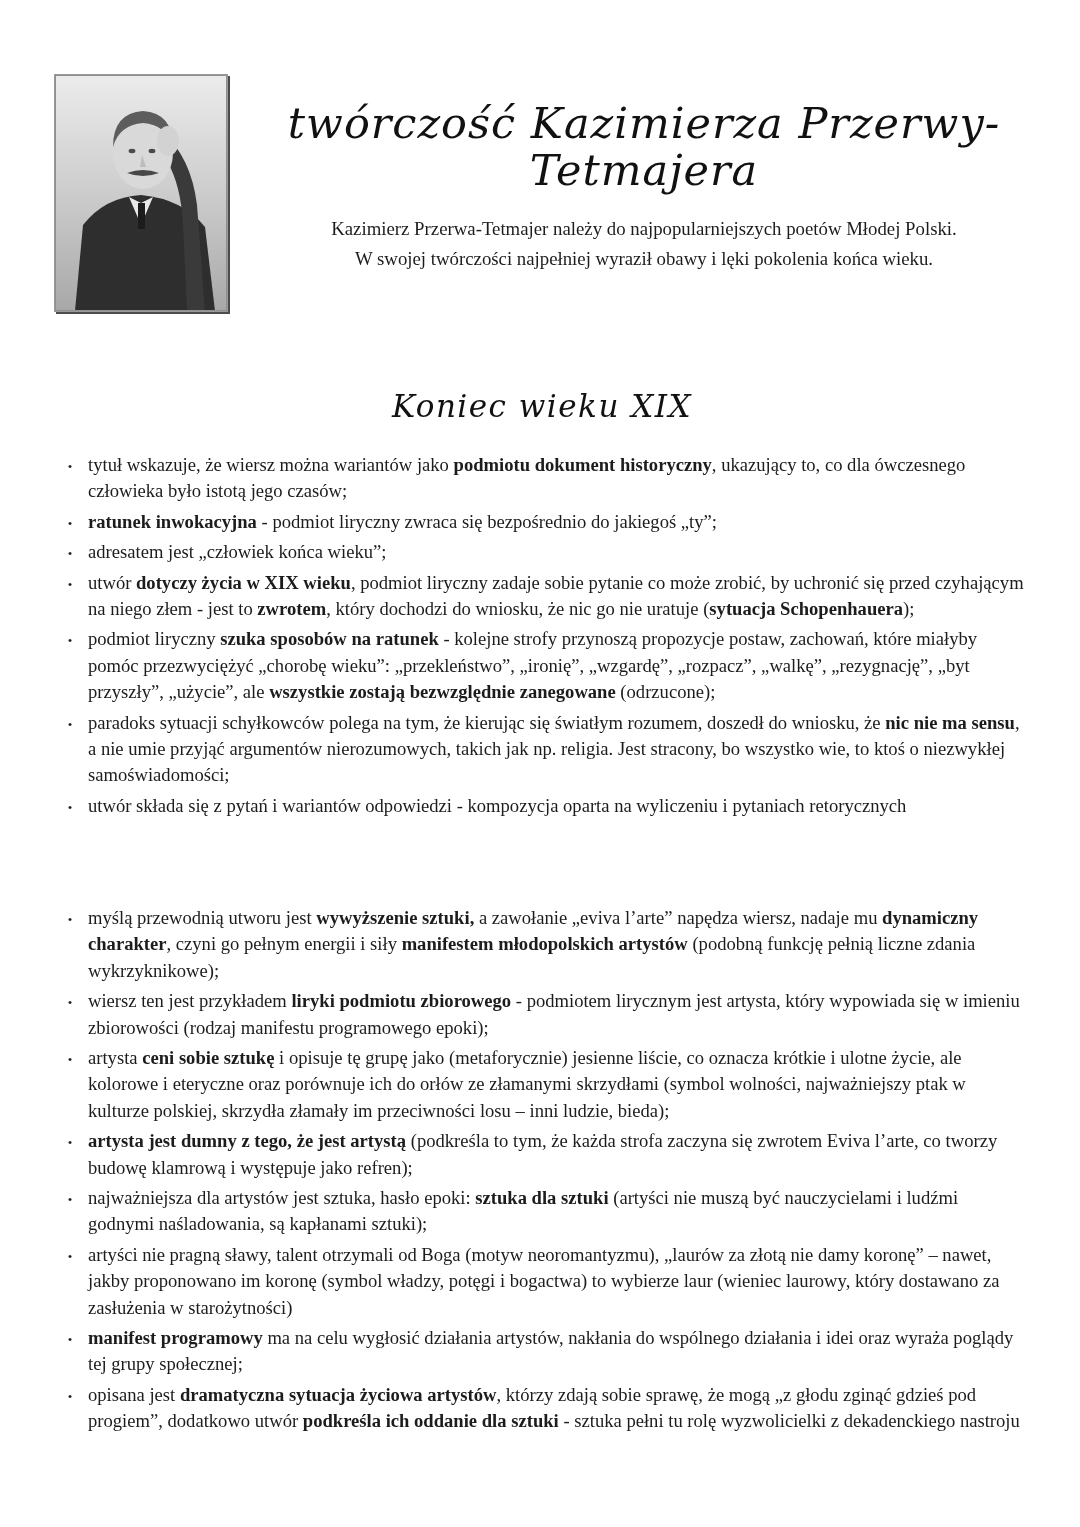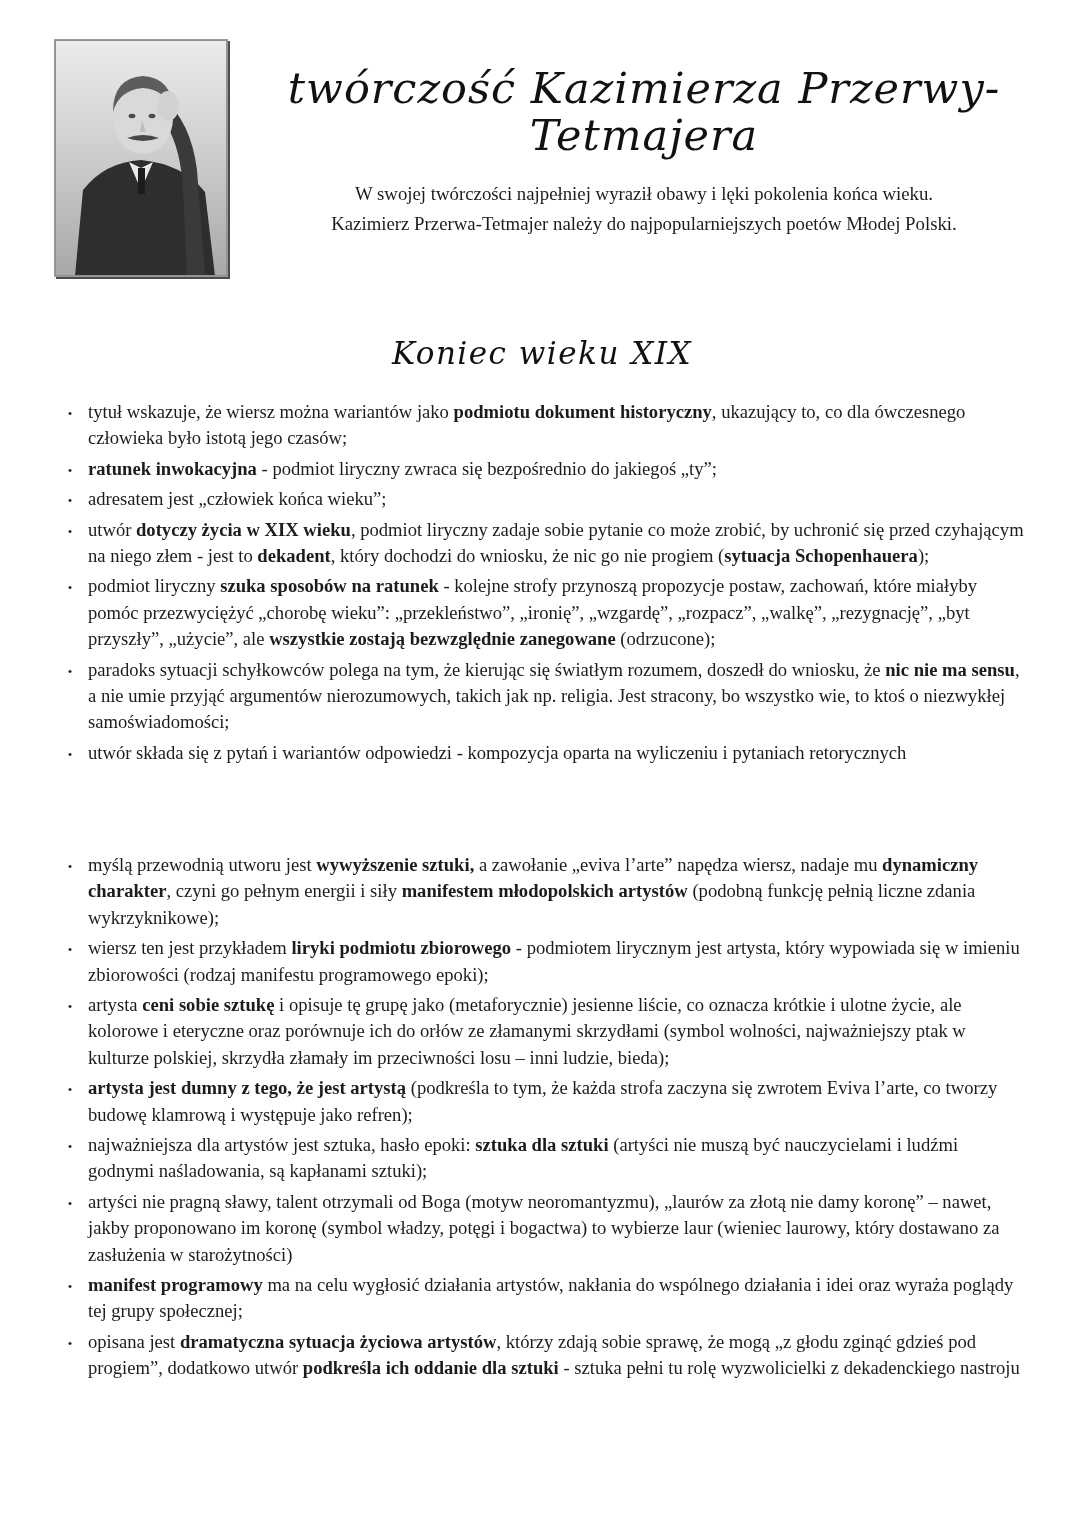--- a/index.html
+++ b/index.html
@@ -2,42 +2,42 @@
 <html lang="pl"><head>
 <meta charset="utf-8">
 <style>
   html,body{margin:0;padding:0;background:#ffffff;}
   body{
     width:1080px;min-height:1527px;
     color:#1c1c1c;
     font-family:"Liberation Serif", serif;
     -webkit-font-smoothing:antialiased;
   }
-  .page{box-sizing:border-box;width:1080px;min-height:1527px;padding:31px 48px 40px 52px;}
+  .page{box-sizing:border-box;width:1080px;min-height:1527px;padding:66px 48px 40px 52px;}
 
   
   .header{display:flex;align-items:flex-start;gap:28px;}
   .photo{
     flex:none;width:172px;height:236px;margin:8px 0 0 2px;
     border:1px solid #9a9a9a;box-shadow:2px 2px 0 #4c4c4c;
     overflow:hidden;background:#cfcfcf;
   }
   .photo svg{display:block;width:100%;height:100%;}
   .header-text{flex:1;text-align:center;padding-top:34px;}
   .page-title{
     font-family:"DejaVu Serif", serif;
     font-style:italic;font-weight:400;
     font-size:43px;line-height:1.1;
     letter-spacing:1px;
     margin:0 0 20px 0;color:#111;
   }
   .intro p{margin:3px 0;font-size:18.8px;line-height:1.45;color:#1c1c1c;}
 
   
-  .sections section{margin-top:58px;}
+  .sections section{margin-top:76px;}
   .sections section + section{margin-top:86px;}
   .script-heading{
     text-align:center;
     font-family:"DejaVu Serif", serif;
     font-style:italic;font-weight:400;
     font-size:31px;letter-spacing:1.5px;
     margin:0 0 28px 0;color:#111;
   }
   ul.bullets{list-style:none;margin:0;padding:0;}
   ul.bullets li{
@@ -91,22 +91,22 @@
 
         <path d="M72 98 Q88 92 104 98 Q88 104 72 98 Z" fill="#474747"></path>
 
         <rect x="0" y="0" width="172" height="236" fill="none" stroke="#8f8f8f" stroke-width="2"></rect>
       </svg>
     </figure>
 
     <div class="header-text">
       <h1 class="page-title">twórczość Kazimierza Przerwy-Tetmajera</h1>
       <div class="intro">
+        <p>Kazimierz Przerwa-Tetmajer należy do najpopularniejszych poetów Młodej Polski.</p>
         <p>W swojej twórczości najpełniej wyraził obawy i lęki pokolenia końca wieku.</p>
-        <p>Kazimierz Przerwa-Tetmajer należy do najpopularniejszych poetów Młodej Polski.</p>
       </div>
     </div>
   </div>
 
   <div class="sections">
       <section>
         <h2 class="script-heading">Koniec wieku XIX</h2>
         <ul class="bullets">
           <li>
             <span class="bullet">•</span>
@@ -115,21 +115,21 @@
           <li>
             <span class="bullet">•</span>
             <span class="li-text"><span class="b">ratunek inwokacyjna</span><span> - podmiot liryczny zwraca się bezpośrednio do jakiegoś „ty”;</span></span>
           </li>
           <li>
             <span class="bullet">•</span>
             <span class="li-text"><span>adresatem jest „człowiek końca wieku”;</span></span>
           </li>
           <li>
             <span class="bullet">•</span>
-            <span class="li-text"><span>utwór </span><span class="b">dotyczy życia w XIX wieku</span><span>, podmiot liryczny zadaje sobie pytanie co może zrobić, by uchronić się przed czyhającym na niego złem - jest to </span><span class="b">dekadent</span><span>, który dochodzi do wniosku, że nic go nie progiem (</span><span class="b">sytuacja Schopenhauera</span><span>);</span></span>
+            <span class="li-text"><span>utwór </span><span class="b">dotyczy życia w XIX wieku</span><span>, podmiot liryczny zadaje sobie pytanie co może zrobić, by uchronić się przed czyhającym na niego złem - jest to </span><span class="b">zwrotem</span><span>, który dochodzi do wniosku, że nic go nie uratuje (</span><span class="b">sytuacja Schopenhauera</span><span>);</span></span>
           </li>
           <li>
             <span class="bullet">•</span>
             <span class="li-text"><span>podmiot liryczny </span><span class="b">szuka sposobów na ratunek</span><span> - kolejne strofy przynoszą propozycje postaw, zachowań, które miałyby pomóc przezwyciężyć „chorobę wieku”: „przekleństwo”, „ironię”, „wzgardę”, „rozpacz”, „walkę”, „rezygnację”, „byt przyszły”, „użycie”, ale </span><span class="b">wszystkie zostają bezwzględnie zanegowane</span><span> (odrzucone);</span></span>
           </li>
           <li>
             <span class="bullet">•</span>
             <span class="li-text"><span>paradoks sytuacji schyłkowców polega na tym, że kierując się światłym rozumem, doszedł do wniosku, że </span><span class="b">nic nie ma sensu</span><span>, a nie umie przyjąć argumentów nierozumowych, takich jak np. religia. Jest stracony, bo wszystko wie, to ktoś o niezwykłej samoświadomości;</span></span>
           </li>
           <li>

